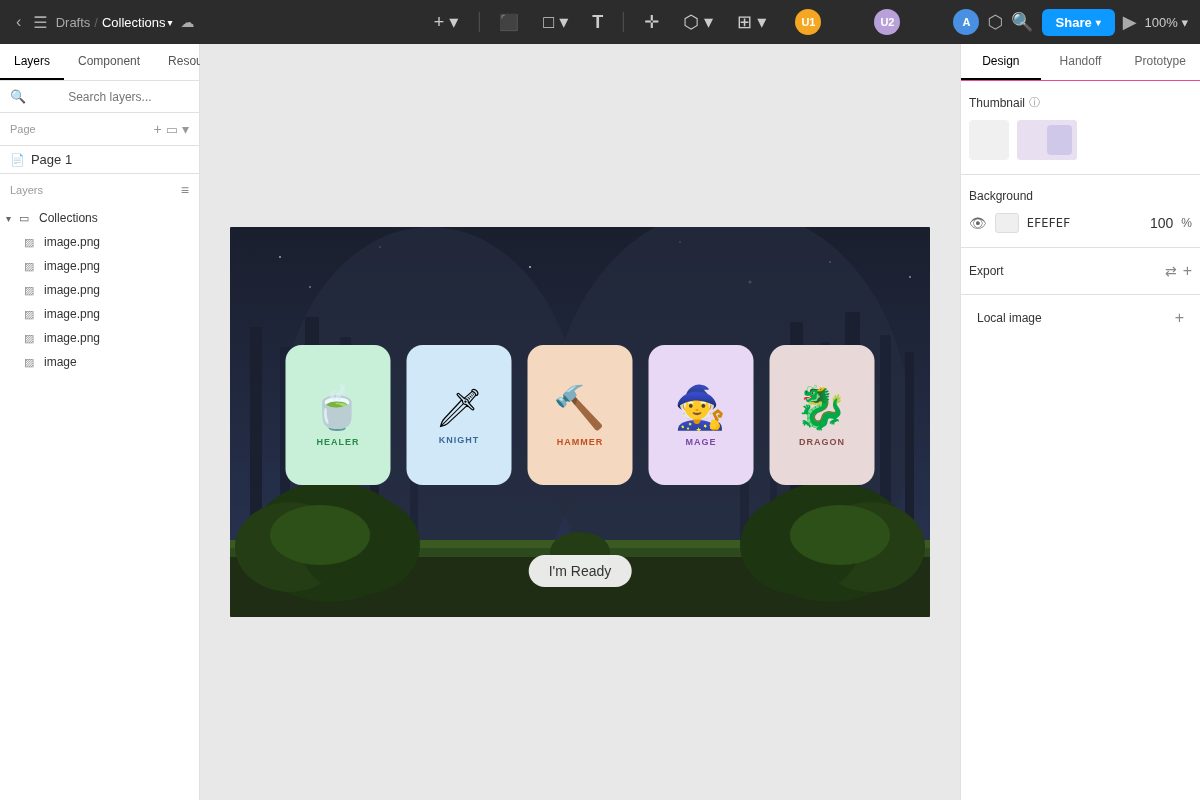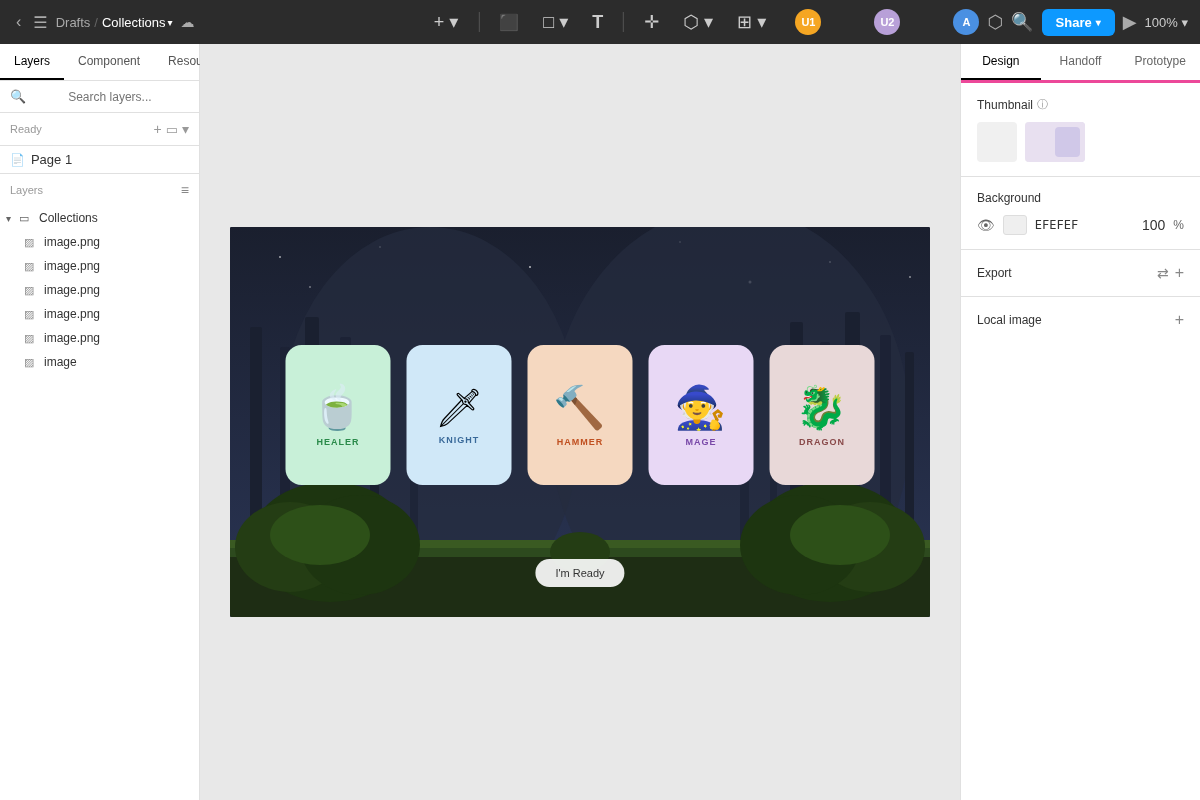--- a/index.html
+++ b/index.html
@@ -127,34 +127,34 @@
     
     .ready-btn {
       position: absolute;
       bottom: 30px;
       left: 50%;
       transform: translateX(-50%);
       background: rgba(255,255,255,0.9);
       border: none;
       border-radius: 20px;
       padding: 8px 20px;
-      font-size: 11px;
+      font-size: 14px;
       color: #333;
       cursor: pointer;
       font-weight: 500;
     }
 
     
     .right-panel { width: 240px; background: #fff; border-left: 1px solid #e0e0e0; display: flex; flex-direction: column; flex-shrink: 0; }
 
-    .right-tabs { display: flex; border-bottom: 3px solid #ec4899; }
+    .right-tabs { display: flex; border-bottom: 1px solid #ec4899; }
     .right-tab { flex: 1; text-align: center; padding: 10px 8px; font-size: 12px; color: #666; cursor: pointer; border-bottom: 2px solid transparent; }
     .right-tab.active { color: #000; border-bottom: 2px solid #000; font-weight: 500; }
 
-    .right-section { padding: 14px 16px; border-bottom: 1px solid #e0e0e0; }
+    .right-section { padding: 14px 8px; border-bottom: 1px solid #e0e0e0; }
     .right-section-header { display: flex; align-items: center; justify-content: space-between; margin-bottom: 10px; }
     .right-section-title { font-size: 12px; color: #333; font-weight: 500; display: flex; align-items: center; gap: 4px; }
     .info-icon { font-size: 11px; color: #999; cursor: pointer; }
 
     .thumbnail-area { display: flex; gap: 8px; }
     .thumb-box { width: 40px; height: 40px; background: #f0f0f0; border-radius: 4px; }
     .thumb-box.preview { width: 60px; height: 40px; background: linear-gradient(135deg, #f0f0f0 50%, #e0d8f0 50%); border-radius: 4px; overflow: hidden; display: flex; align-items: center; justify-content: center; }
 
     .bg-row { display: flex; align-items: center; gap: 8px; }
     .eye-icon { font-size: 14px; color: #666; cursor: pointer; }
@@ -233,21 +233,21 @@
       <div class="panel-tab">Component</div>
       <div class="panel-tab">Resource</div>
     </div>
 
     <div class="search-bar">
       <span class="search-icon">🔍</span>
       <input type="text" style="font-size: 12px; color: rgb(153, 153, 153);" placeholder="Search layers...">
     </div>
 
     <div class="page-section">
-      <span class="section-label">Ready</span>
+      <span class="section-label">Page</span>
       <div class="page-actions">
         <span style="cursor:pointer;">+</span>
         <span style="cursor:pointer; font-size:13px;">▭</span>
         <span style="cursor:pointer;">▾</span>
       </div>
     </div>
 
     <div class="page-item">
       <span class="page-icon">📄</span>
       <span>Page 1</span>

